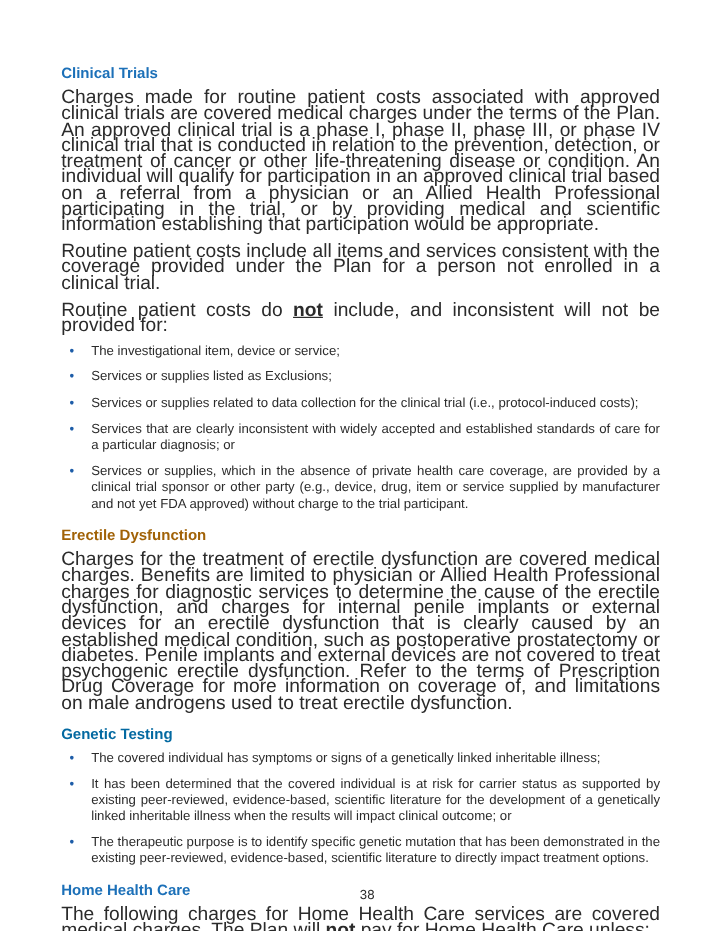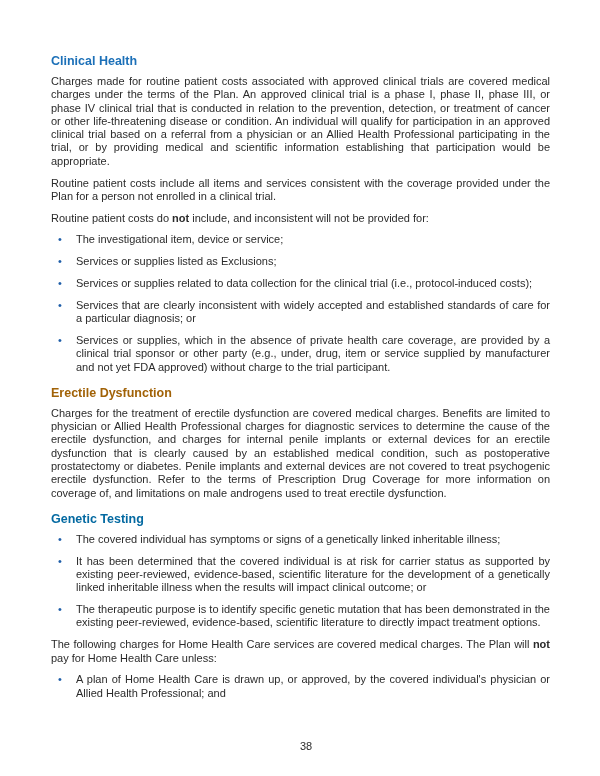--- a/index.html
+++ b/index.html
@@ -16,21 +16,21 @@
     overflow: hidden;
   }
   .heading {
     font-size: 12.5px;
     font-weight: bold;
     margin: 12px 0 7px 0;
     color: #1c70b8;
   }
   .heading.first { margin-top: 0; }
   .para {
-    font-size: 11px;
+    font-size: 16px;
     line-height: 13.3px;
     text-align: justify;
     margin: 0 0 8.5px 0;
   }
   ul.bullets {
     list-style: none;
     margin: 0 0 1px 0;
     padding: 0;
   }
   ul.bullets li {
@@ -40,39 +40,39 @@
     margin: 0 0 8.5px 0;
   }
   .dot {
     flex: 0 0 25px;
     width: 25px;
     box-sizing: border-box;
     padding-left: 7px;
     color: #1d5da8;
   }
   .bt { flex: 1; text-align: justify; }
-  .em { font-weight: bold; }
+  .em { font-weight: bold; text-decoration: underline; }
   .page-number {
     position: absolute;
     left: 0;
     right: 0;
     bottom: 24px;
     text-align: center;
     font-size: 11px;
     color: #2b2b2b;
     padding-left: 12px;
   }
 </style>
 </head>
 <body>
 
 <div class="page">
 
   <section>
-    <h2 class="heading first" style="color: rgb(28, 112, 184);">Clinical Health</h2>
+    <h2 class="heading first" style="color: rgb(28, 112, 184);">Clinical Trials</h2>
     <p class="para">Charges made for routine patient costs associated with approved clinical trials are covered medical charges under the terms of the Plan. An approved clinical trial is a phase I, phase II, phase III, or phase IV clinical trial that is conducted in relation to the prevention, detection, or treatment of cancer or other life-threatening disease or condition. An individual will qualify for participation in an approved clinical trial based on a referral from a physician or an Allied Health Professional participating in the trial, or by providing medical and scientific information establishing that participation would be appropriate.</p>
     <p class="para">Routine patient costs include all items and services consistent with the coverage provided under the Plan for a person not enrolled in a clinical trial.</p>
     <p class="para"><span>Routine patient costs do </span><span class="em">not</span><span> include, and inconsistent will not be provided for:</span></p>
     <ul class="bullets">
       <li>
           <span class="dot" style="color: rgb(29, 93, 168);">•</span>
           <span class="bt">The investigational item, device or service;</span>
         </li>
       <li>
           <span class="dot" style="color: rgb(29, 93, 168);">•</span>
@@ -81,21 +81,21 @@
       <li>
           <span class="dot" style="color: rgb(29, 93, 168);">•</span>
           <span class="bt">Services or supplies related to data collection for the clinical trial (i.e., protocol-induced costs);</span>
         </li>
       <li>
           <span class="dot" style="color: rgb(29, 93, 168);">•</span>
           <span class="bt">Services that are clearly inconsistent with widely accepted and established standards of care for a particular diagnosis; or</span>
         </li>
       <li>
           <span class="dot" style="color: rgb(29, 93, 168);">•</span>
-          <span class="bt">Services or supplies, which in the absence of private health care coverage, are provided by a clinical trial sponsor or other party (e.g., under, drug, item or service supplied by manufacturer and not yet FDA approved) without charge to the trial participant.</span>
+          <span class="bt">Services or supplies, which in the absence of private health care coverage, are provided by a clinical trial sponsor or other party (e.g., device, drug, item or service supplied by manufacturer and not yet FDA approved) without charge to the trial participant.</span>
         </li>
     </ul>
   </section>
 
   <section>
     <h2 class="heading" style="color: #a16207;">Erectile Dysfunction</h2>
     <p class="para">Charges for the treatment of erectile dysfunction are covered medical charges. Benefits are limited to physician or Allied Health Professional charges for diagnostic services to determine the cause of the erectile dysfunction, and charges for internal penile implants or external devices for an erectile dysfunction that is clearly caused by an established medical condition, such as postoperative prostatectomy or diabetes. Penile implants and external devices are not covered to treat psychogenic erectile dysfunction. Refer to the terms of Prescription Drug Coverage for more information on coverage of, and limitations on male androgens used to treat erectile dysfunction.</p>
   </section>
 
   <section>
@@ -110,20 +110,21 @@
           <span class="bt">It has been determined that the covered individual is at risk for carrier status as supported by existing peer-reviewed, evidence-based, scientific literature for the development of a genetically linked inheritable illness when the results will impact clinical outcome; or</span>
         </li>
       <li>
           <span class="dot" style="color: rgb(29, 93, 168);">•</span>
           <span class="bt">The therapeutic purpose is to identify specific genetic mutation that has been demonstrated in the existing peer-reviewed, evidence-based, scientific literature to directly impact treatment options.</span>
         </li>
     </ul>
   </section>
 
   <section>
+    <h2 class="heading" style="color: rgb(28, 112, 184);">Home Health Care</h2>
     <p class="para"><span>The following charges for Home Health Care services are covered medical charges. The Plan will </span><span class="em">not</span><span> pay for Home Health Care unless:</span></p>
     <ul class="bullets">
       <li>
           <span class="dot" style="color: rgb(29, 93, 168);">•</span>
           <span class="bt">A plan of Home Health Care is drawn up, or approved, by the covered individual's physician or Allied Health Professional; and</span>
         </li>
     </ul>
   </section>
 
   <div class="page-number">38</div>

